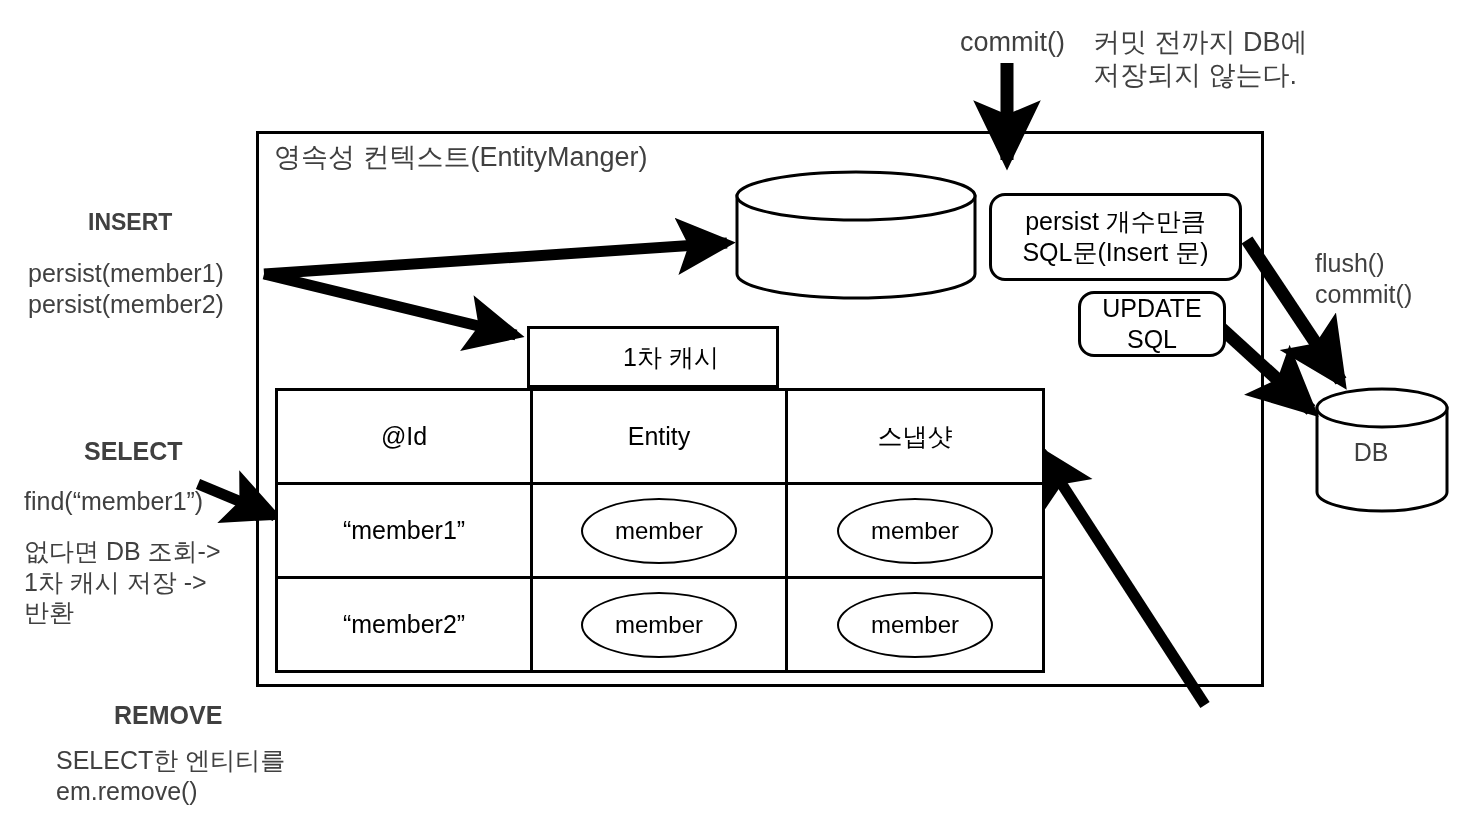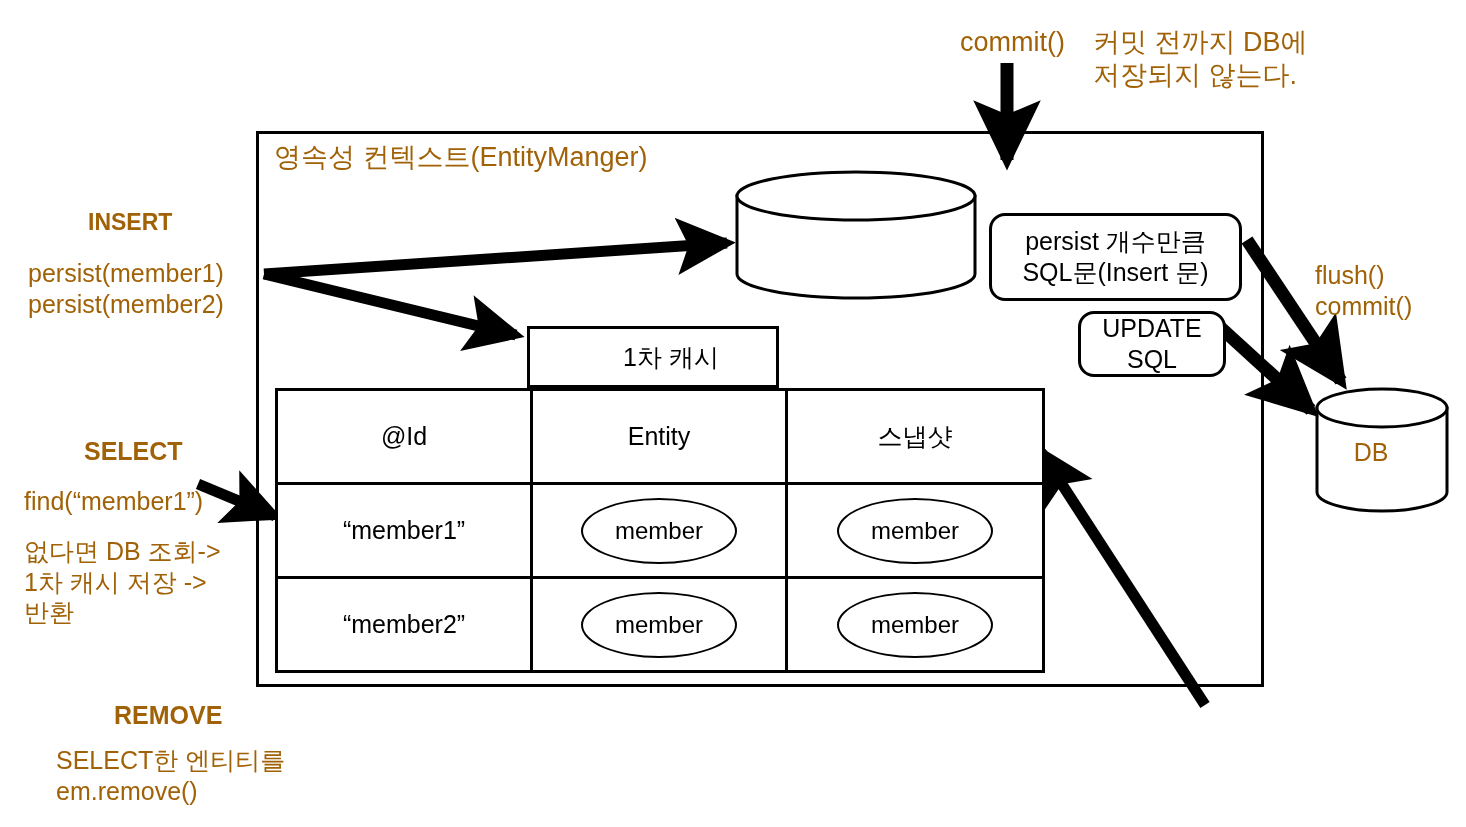--- a/index.html
+++ b/index.html
@@ -16,21 +16,21 @@
     width: 1466px;
     height: 827px;
     background: #ffffff;
     overflow: hidden;
   }
   .abs { position: absolute; padding-left: 36px; }
   .txt {
     position: absolute;
     white-space: pre;
     line-height: 1.22;
-    color: #a16207;
+    color: #404040;
   }
   .center { text-align: center; }
   .bold { font-weight: bold; }
 
   
   #pc-box {
     left: 256px;
     top: 131px;
     width: 1008px;
     height: 556px;
@@ -61,21 +61,20 @@
     position: absolute;
     border: 3px solid #000;
     border-radius: 16px;
     box-sizing: border-box;
     background: #fff;
     display: flex;
     align-items: center;
     justify-content: center;
     text-align: center;
     line-height: 1.25;
-    margin-top: 20px;
   }
   #box-insert-sql {
     left: 989px;
     top: 193px;
     width: 253px;
     height: 88px;
     font-size: 25px;
   }
   #box-update-sql {
     left: 1078px;
@@ -136,21 +135,21 @@
   #lbl-insert      { left: 88px;  top: 208px; font-size: 23px; }
   #lbl-persist     { left: 28px;  top: 258px; font-size: 25px; }
   #lbl-select      { left: 84px;  top: 436px; font-size: 25px; }
   #lbl-find        { left: 24px;  top: 486px; font-size: 25px; }
   #lbl-select-note { left: 24px;  top: 536px; font-size: 25px; }
   #lbl-remove      { left: 114px; top: 700px; font-size: 25px; }
   #lbl-remove-note { left: 56px;  top: 745px; font-size: 25px; }
 
   #lbl-commit      { left: 960px;  top: 26px;  font-size: 27px; }
   #lbl-commit-note { left: 1093px; top: 26px;  font-size: 27px; }
-  #lbl-flush-right { left: 1315px; top: 248px; font-size: 25px; margin-top: 12px; }
+  #lbl-flush-right { left: 1315px; top: 248px; font-size: 25px; }
   #lbl-compare     { left: 898px;  top: 722px; font-size: 25px; }
   #lbl-flush-upd   { left: 1167px; top: 713px; font-size: 25px; text-align: center; }
 
   svg.layer {
     position: absolute;
     left: 0; top: 0;
     width: 1466px;
     height: 827px;
     pointer-events: none;
   }

